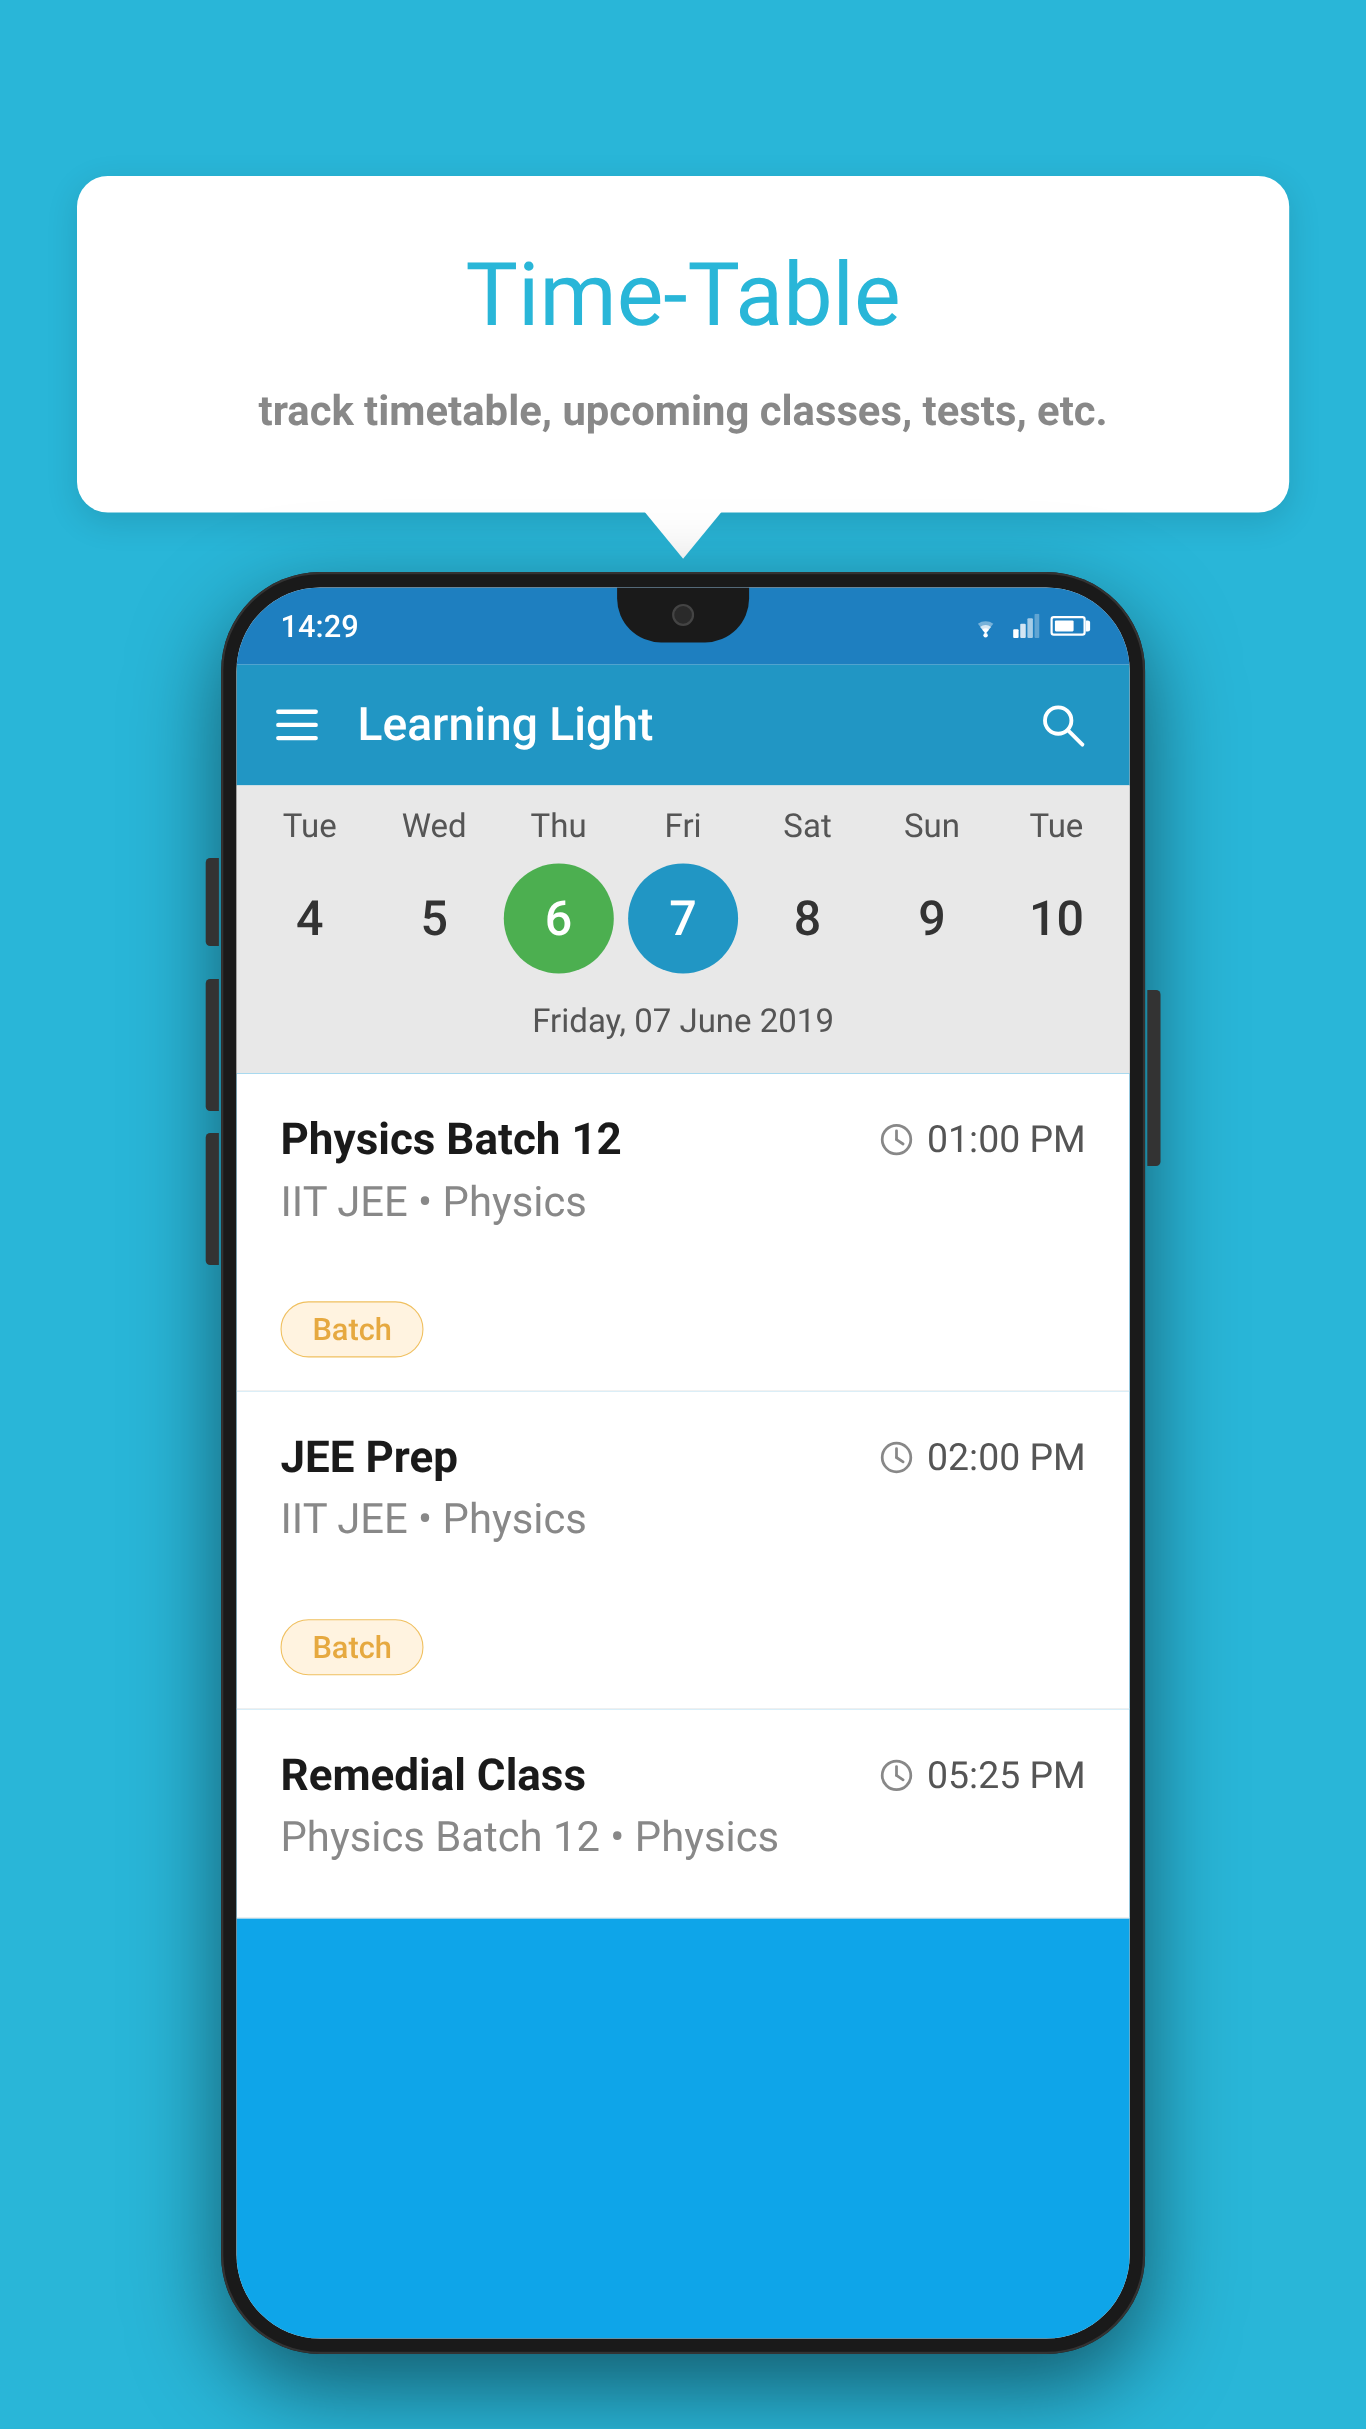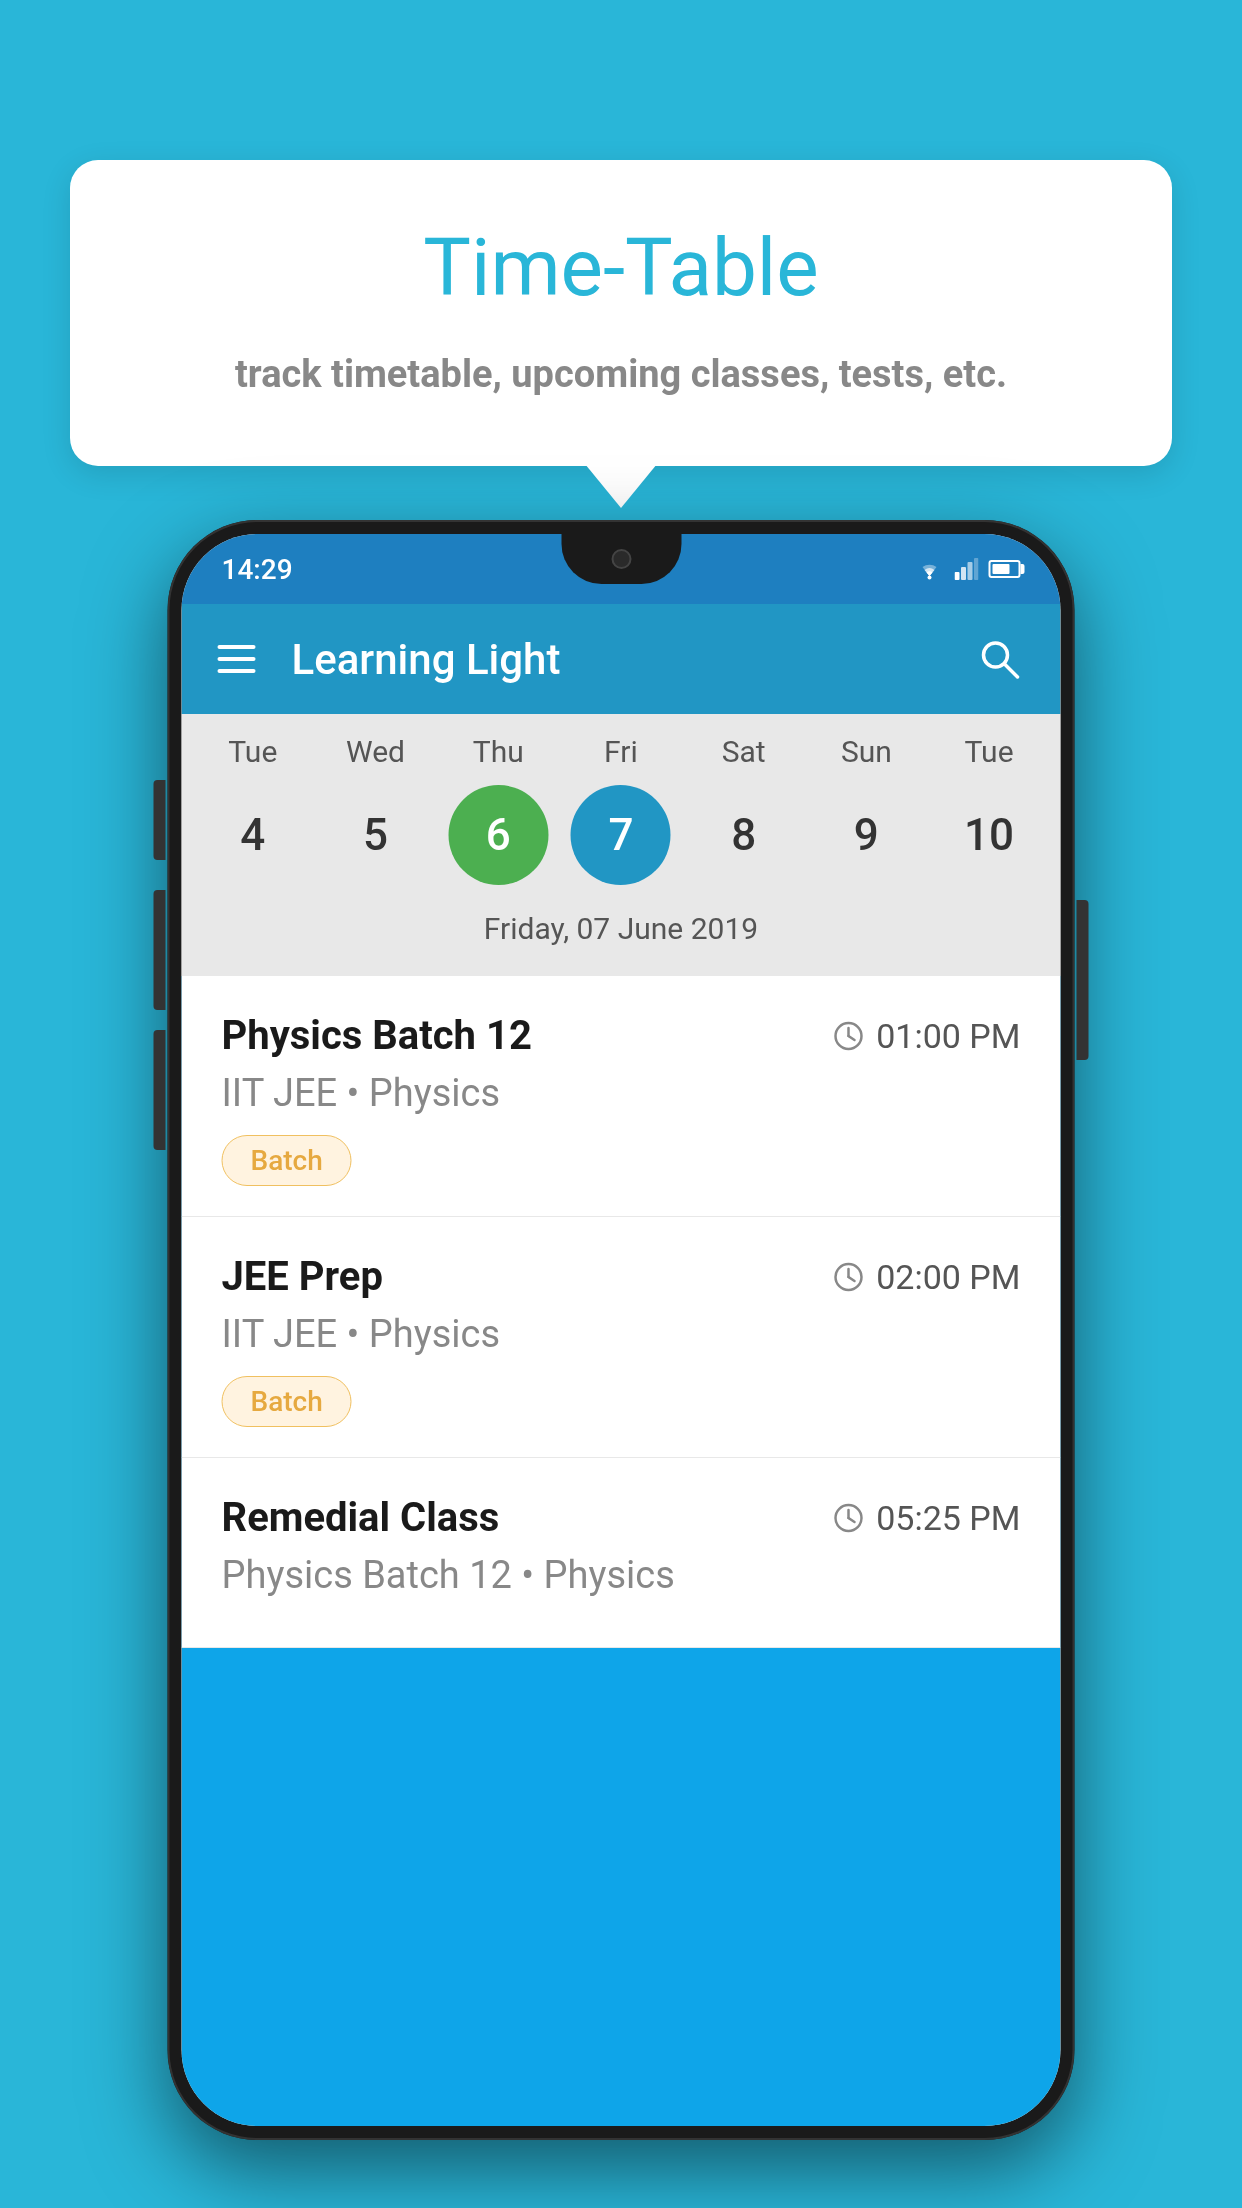--- a/index.html
+++ b/index.html
@@ -53,21 +53,21 @@
       color: #888;
       font-weight: 700;
     }
 
     
     .phone-wrapper {
       position: absolute;
       top: 520px;
       left: 50%;
       transform: translateX(-50%);
-      width: 907px;
+      width: 840px;
       height: 1620px;
     }
 
     .phone-frame {
       width: 100%;
       height: 100%;
       background: #1a1a1a;
       border-radius: 90px;
       padding: 14px;
       box-shadow: 0 30px 80px rgba(0,0,0,0.5), inset 0 0 0 2px #333;
@@ -350,20 +350,21 @@
 
     .batch-badge {
       display: inline-block;
       background: #fff3e0;
       color: #e6a940;
       border: 1.5px solid #f0c060;
       border-radius: 30px;
       padding: 8px 28px;
       font-size: 28px;
       font-weight: 500;
+      margin-top: 48px;
     }
   </style>
 </head>
 <body>
 
 <div class="tooltip-card">
   <div class="tooltip-title">Time-Table</div>
   <div class="tooltip-subtitle">track timetable, upcoming classes, tests, etc.</div>
 </div>
 

